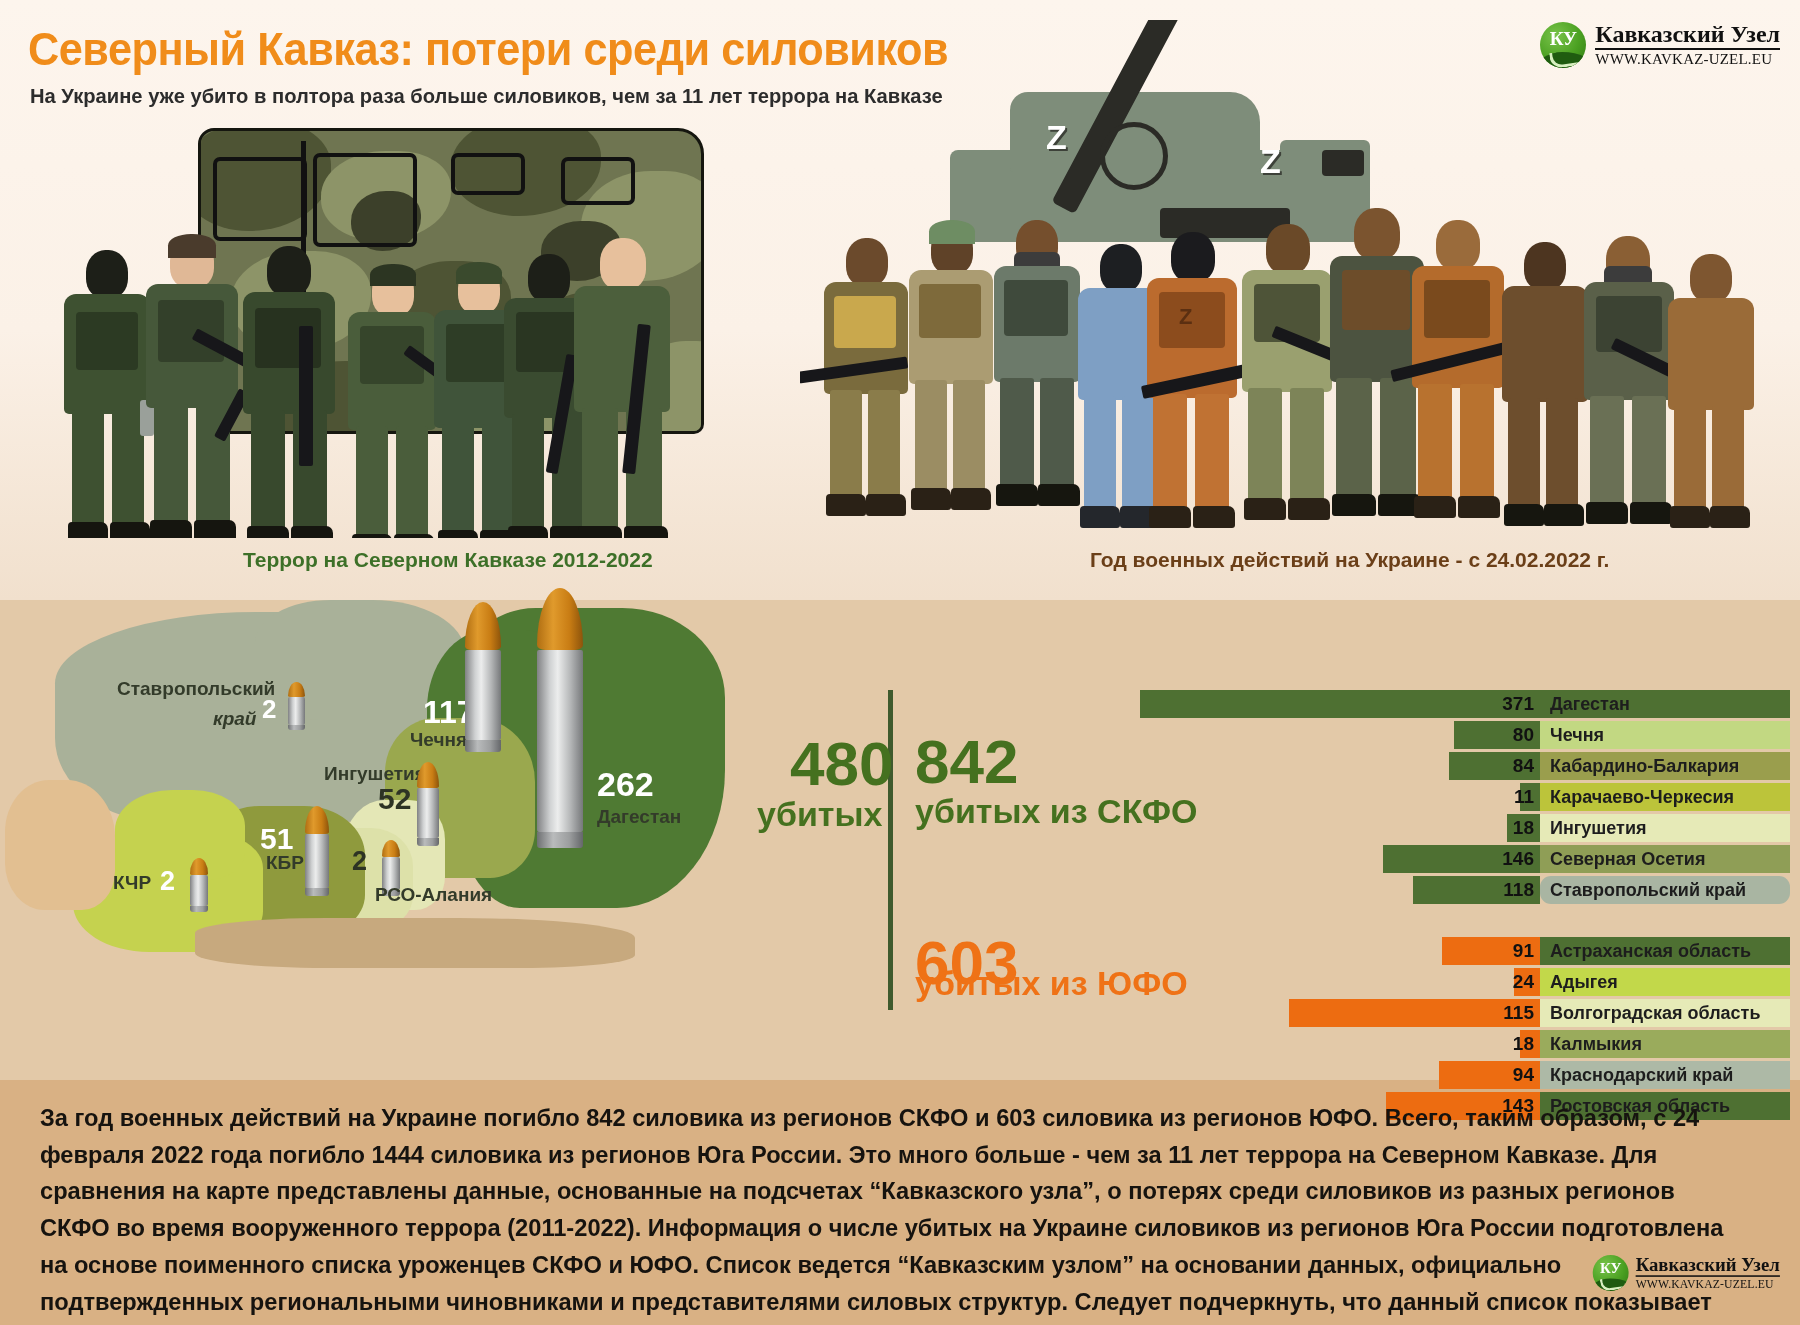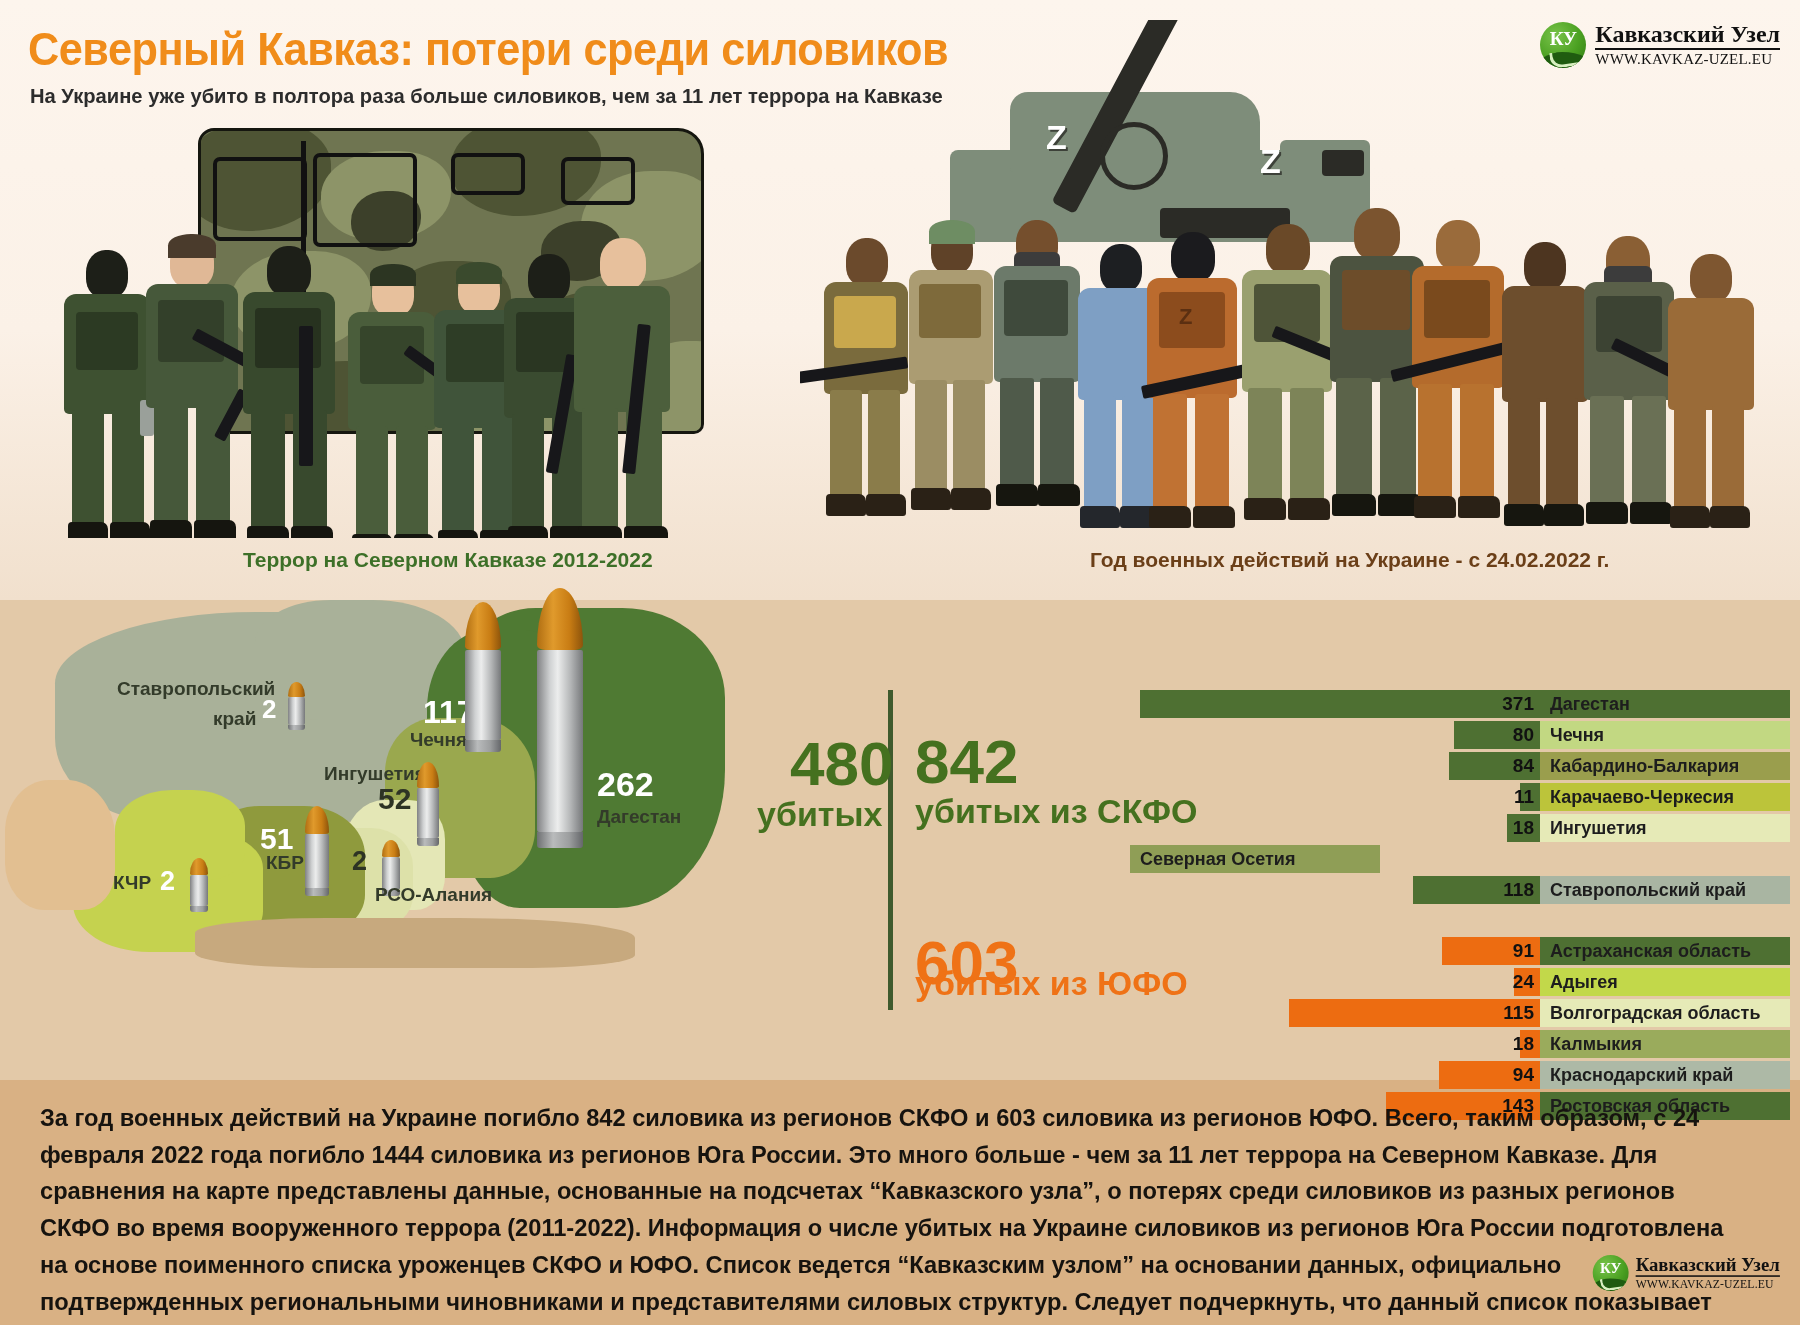--- a/index.html
+++ b/index.html
@@ -415,21 +415,21 @@
 
     <div class="region" style="left:18px;top:232px;width:190px;height:120px;background:#c5d24f;
       border-radius:36% 30% 34% 40%;"></div>
     <div class="region" style="left:60px;top:190px;width:130px;height:90px;background:#c5d24f;border-radius:44% 40% 30% 36%;"></div>
 
     <div class="region" style="left:-50px;top:180px;width:110px;height:130px;background:#e2bf91;border-radius:40% 44% 30% 36%;"></div>
     <div class="region" style="left:140px;top:318px;width:440px;height:50px;background:#c7a97e;border-radius:30% 40% 26% 30%;"></div>
   </div>
 
   <div class="maplbl" style="left:117px;top:678px;">Ставропольский</div>
-  <div class="maplbl" style="left:213px;top:708px;">край</div>
+  <div class="maplbl" style="left:213px;top:708px;font-style:italic;">край</div>
   <div class="mapnum" style="left:262px;top:694px;font-size:26px;color:#ffffff;">2</div>
   <div class="bullet" style="left:288px;top:682px;width:17px;height:48px;">
     <div class="tip" style="height:15px;"></div>
       <div class="case" style="top:15px;height:28px;"></div>
       <div class="rim" style="top:43px;height:5px;"></div>
   </div>
 
   <div class="mapnum" style="left:423px;top:694px;font-size:32px;color:#ffffff;">117</div>
   <div class="maplbl" style="left:410px;top:729px;">Чечня</div>
   <div class="bullet" style="left:465px;top:602px;width:36px;height:150px;">
@@ -527,30 +527,34 @@
         <div class="row">
           <div class="barzone">
             <div class="bar" style="width: 33px; background: rgb(78, 112, 50);"></div>
             <div class="barval">18</div>
           </div>
           <div class="lblbox" style="background: rgb(230, 234, 183);">
             <span>Ингушетия</span>
           </div>
         </div>
         <div class="row">
+          <div class="barzone">
+            <div class="bar" style="width: 157px; background: rgb(78, 112, 50);"></div>
+            <div class="barval">146</div>
+          </div>
           <div class="lblbox" style="background: rgb(143, 158, 86);">
             <span>Северная Осетия</span>
           </div>
         </div>
         <div class="row">
           <div class="barzone">
             <div class="bar" style="width: 127px; background: rgb(78, 112, 50);"></div>
             <div class="barval">118</div>
           </div>
-          <div class="lblbox" style="background: rgb(169, 181, 162);">
+          <div class="lblbox" style="background: rgb(169, 181, 162); border-radius: 11px;">
             <span>Ставропольский край</span>
           </div>
         </div>
       </div>
     <div class="grp-gap"></div>
     <div class="grp" id="grp1">
         <div class="row">
           <div class="barzone">
             <div class="bar" style="width: 98px; background: rgb(237, 108, 17);"></div>
             <div class="barval">91</div>

